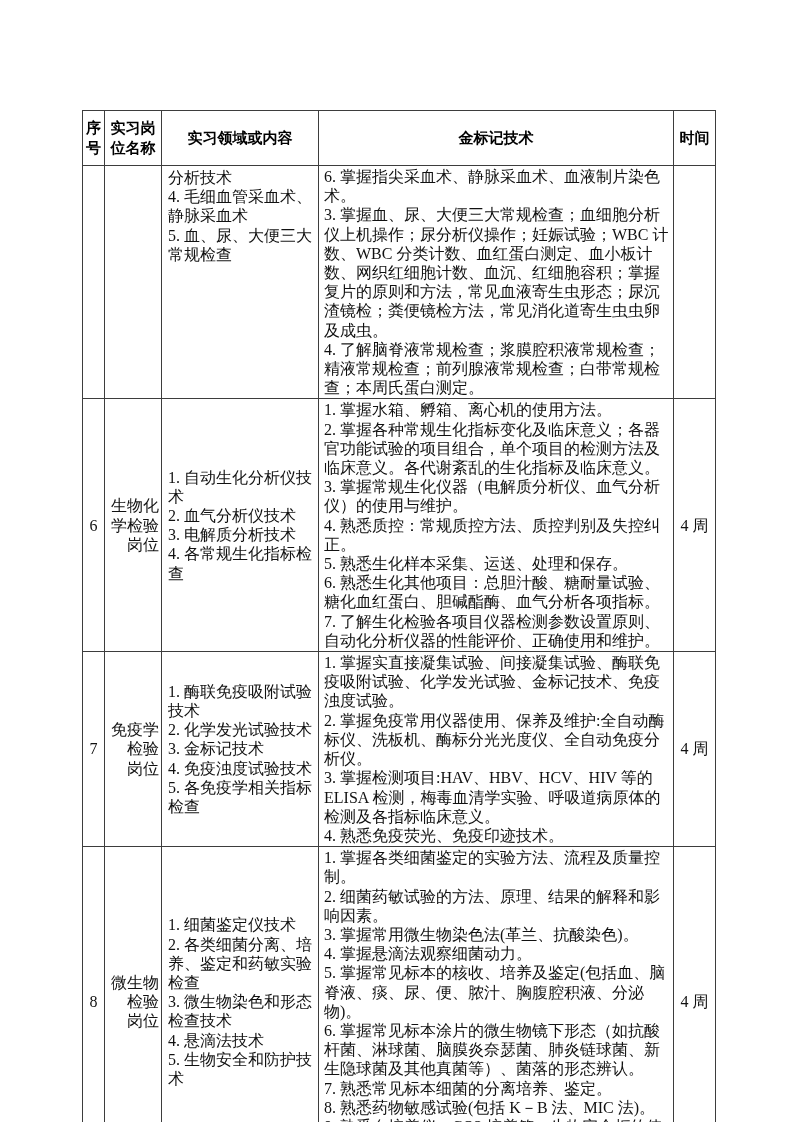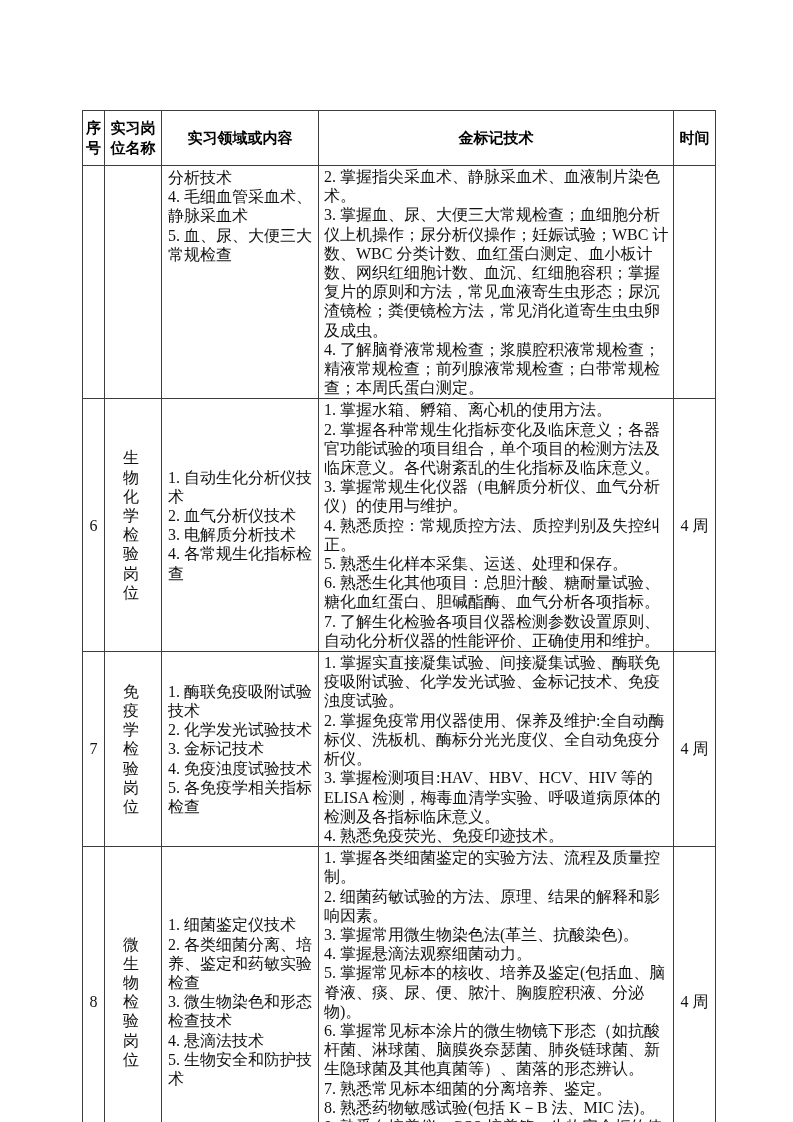--- a/index.html
+++ b/index.html
@@ -38,21 +38,21 @@
     line-height: 19.2px;
     vertical-align: middle;
     color: #111111;
   }
   tr.header-row { height: 55px; }
   tr.r0 { height: 191px; }
   tr.r1 { height: 232px; }
   tr.r2 { height: 145px; }
   tr.r3 { height: 247px; }
   td.c-seq  { text-align: center; padding: 0 1px; }
-  td.c-pos  { text-align: left; padding: 0 18px; margin-top: 20px; }
+  td.c-pos  { text-align: right; padding: 0 2px; margin-top: 20px; }
   td.c-content { padding: 0 3px 0 6px; }
   td.c-content.va-top { vertical-align: top; padding-top: 2px; }
   td.c-req  { padding: 1px 3px 1px 5px; }
   td.c-time { text-align: center; padding: 2px 1px; white-space: pre; }
   .page-number {
     position: absolute;
     top: 1042px;
     left: 0;
     width: 100%;
     text-align: center;
@@ -84,21 +84,21 @@
         <th>时间</th>
       </tr>
     </thead>
     <tbody>
       <tr class="r0">
         <td class="c-seq"></td>
         <td class="c-pos"></td>
         <td class="c-content va-top">分析技术
 4. 毛细血管采血术、静脉采血术
 5. 血、尿、大便三大常规检查</td>
-        <td class="c-req">2. 掌握指尖采血术、静脉采血术、血液制片染色术。
+        <td class="c-req">6. 掌握指尖采血术、静脉采血术、血液制片染色术。
 3. 掌握血、尿、大便三大常规检查；血细胞分析仪上机操作；尿分析仪操作；妊娠试验；WBC 计数、WBC 分类计数、血红蛋白测定、血小板计数、网织红细胞计数、血沉、红细胞容积；掌握复片的原则和方法，常见血液寄生虫形态；尿沉渣镜检；粪便镜检方法，常见消化道寄生虫虫卵及成虫。
 4. 了解脑脊液常规检查；浆膜腔积液常规检查；精液常规检查；前列腺液常规检查；白带常规检查；本周氏蛋白测定。</td>
         <td class="c-time"></td>
       </tr>
       <tr class="r1">
         <td class="c-seq">6</td>
         <td class="c-pos">生物化
 学检验
 岗位</td>
         <td class="c-content">1. 自动生化分析仪技术

